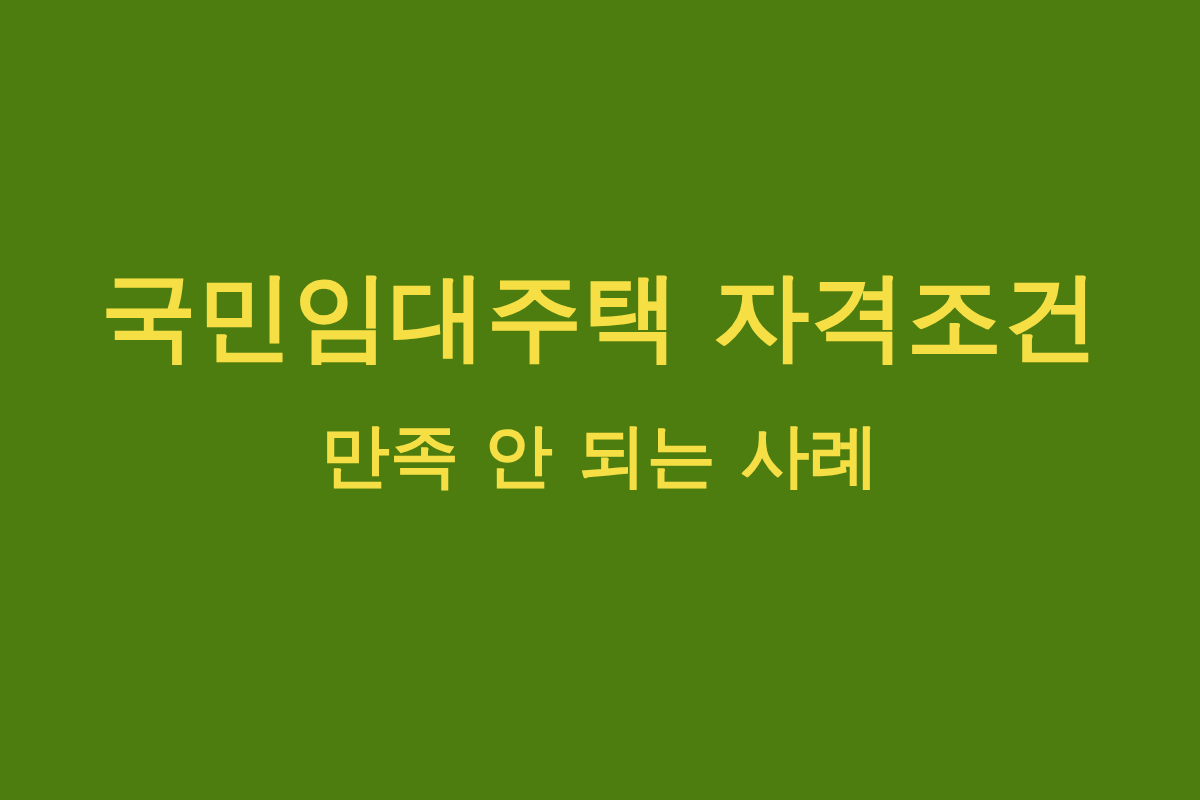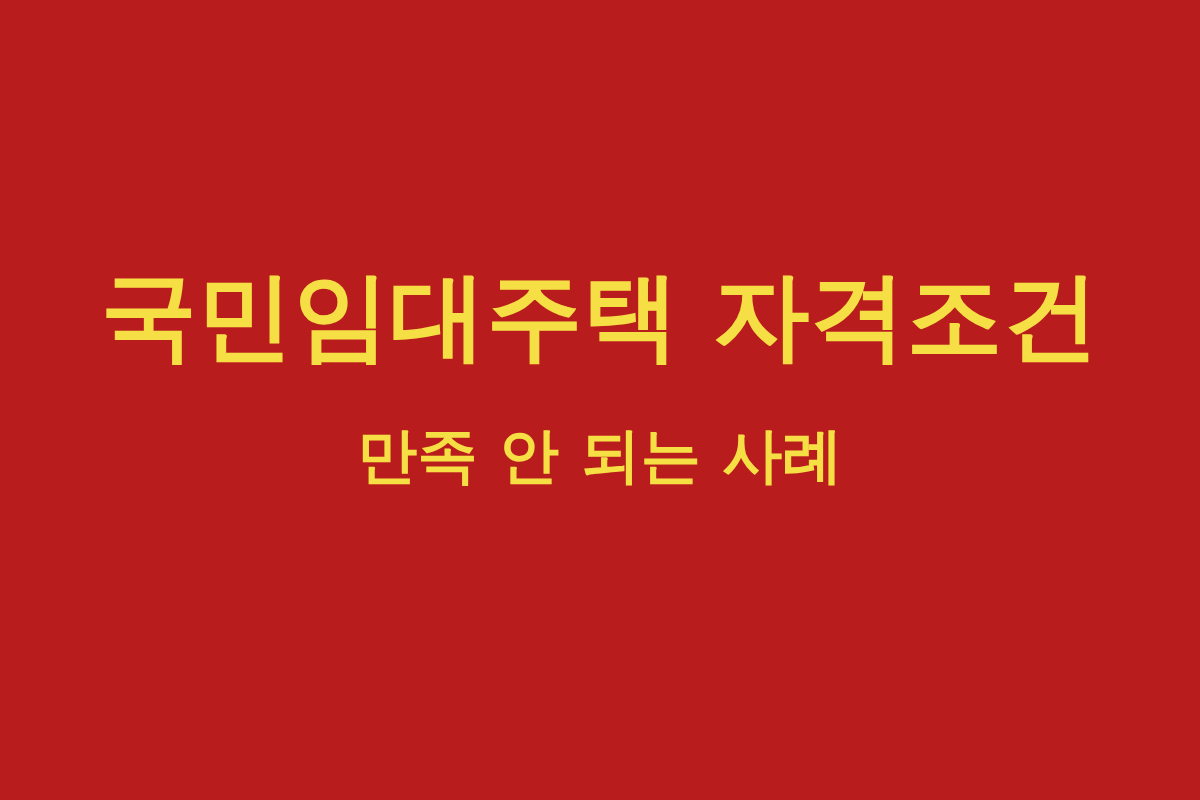--- a/index.html
+++ b/index.html
@@ -44,28 +44,28 @@
     text-rendering: geometricPrecision;
     -webkit-font-smoothing: antialiased;
   }
 
   #title-line-1 {
     font-size: 96px;
     line-height: 140px;
   }
 
   #title-line-2 {
-    font-size: 60px;
+    font-size: 69px;
     line-height: 140px;
   }
 </style>
 </head>
 <body>
 
-<div id="thumbnail-card" style="background: #b91c1c;">
+<div id="thumbnail-card" style="background: #4d7c0f;">
 
   <div id="title-block">
 
     <span class="title-line" id="title-line-1" style="color: rgb(245, 223, 69);">국민임대주택 자격조건</span>
 
     <span class="title-line" id="title-line-2" style="color: rgb(245, 223, 69);">만족 안 되는 사례</span>
 
   </div>
 
 </div>

